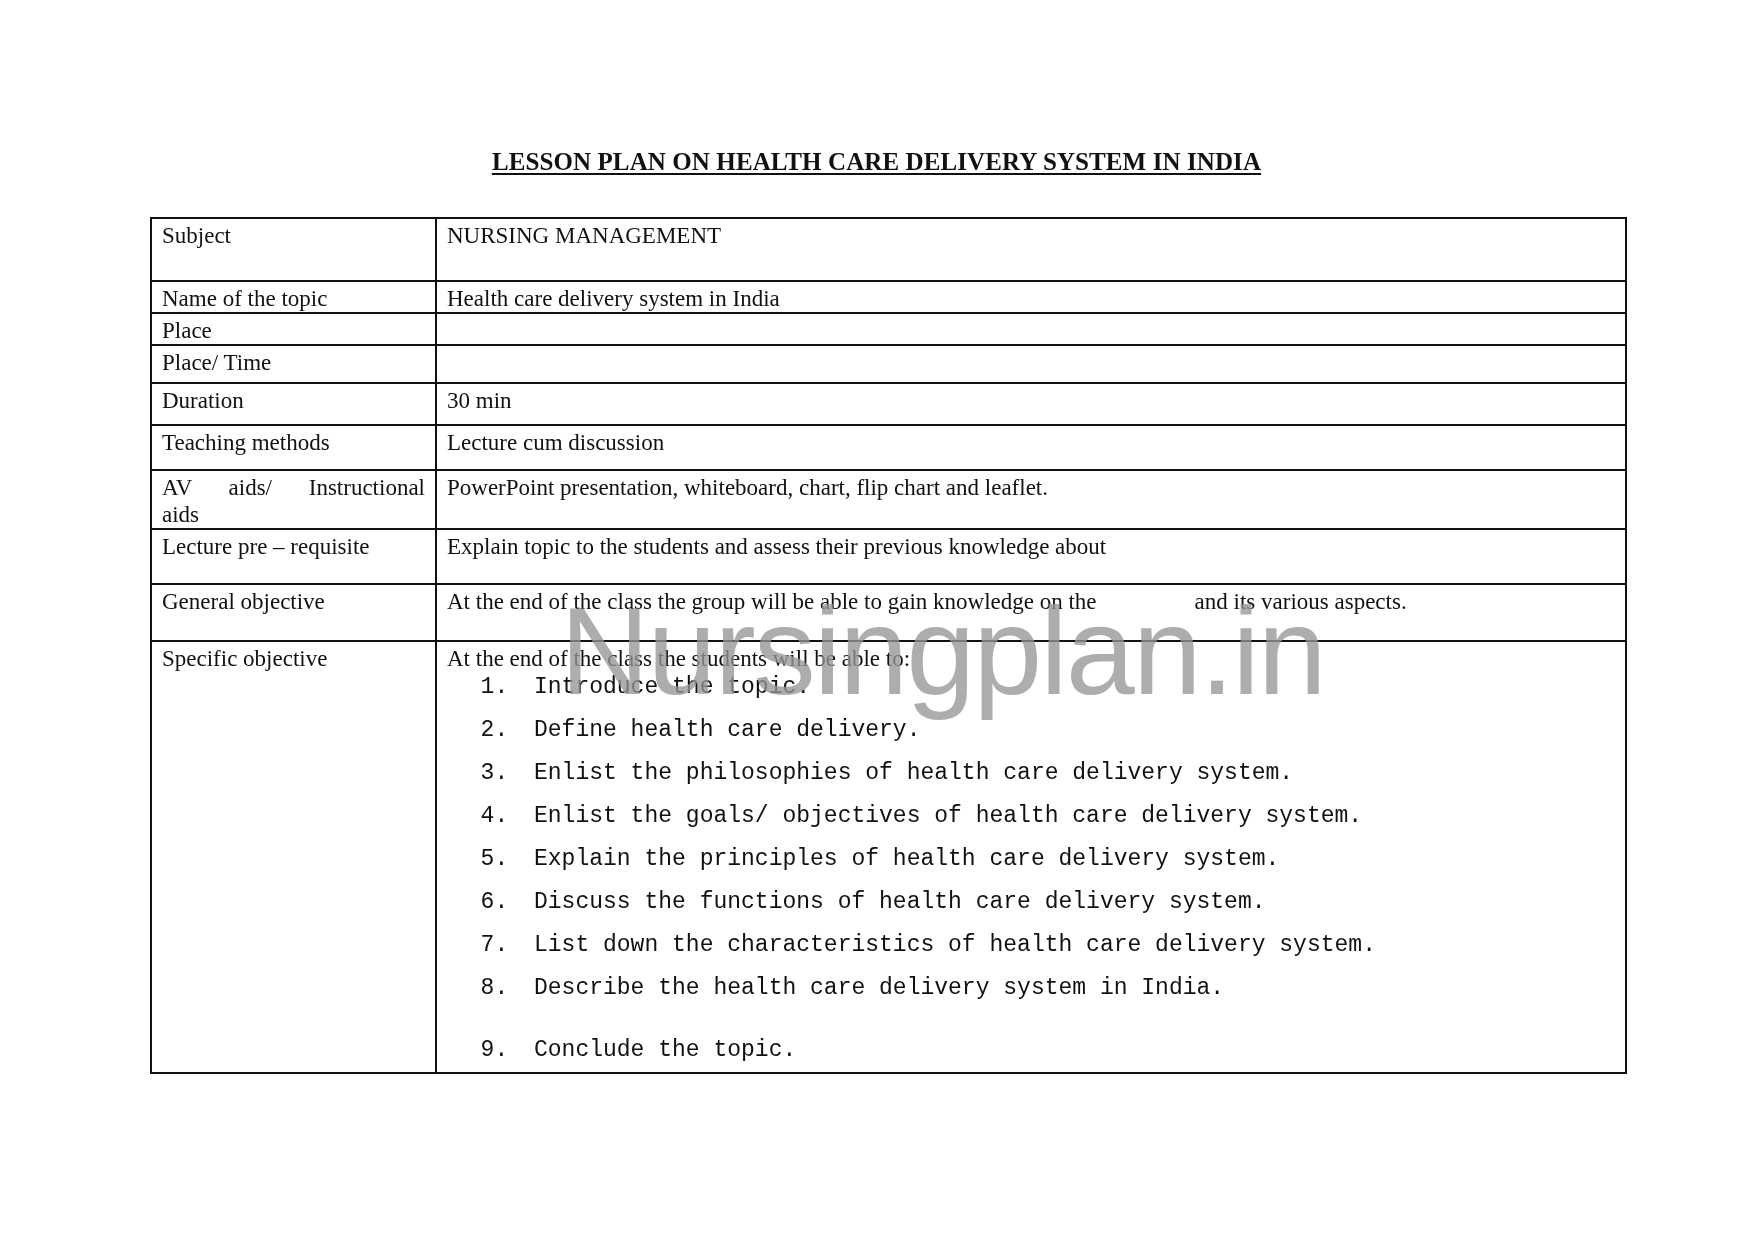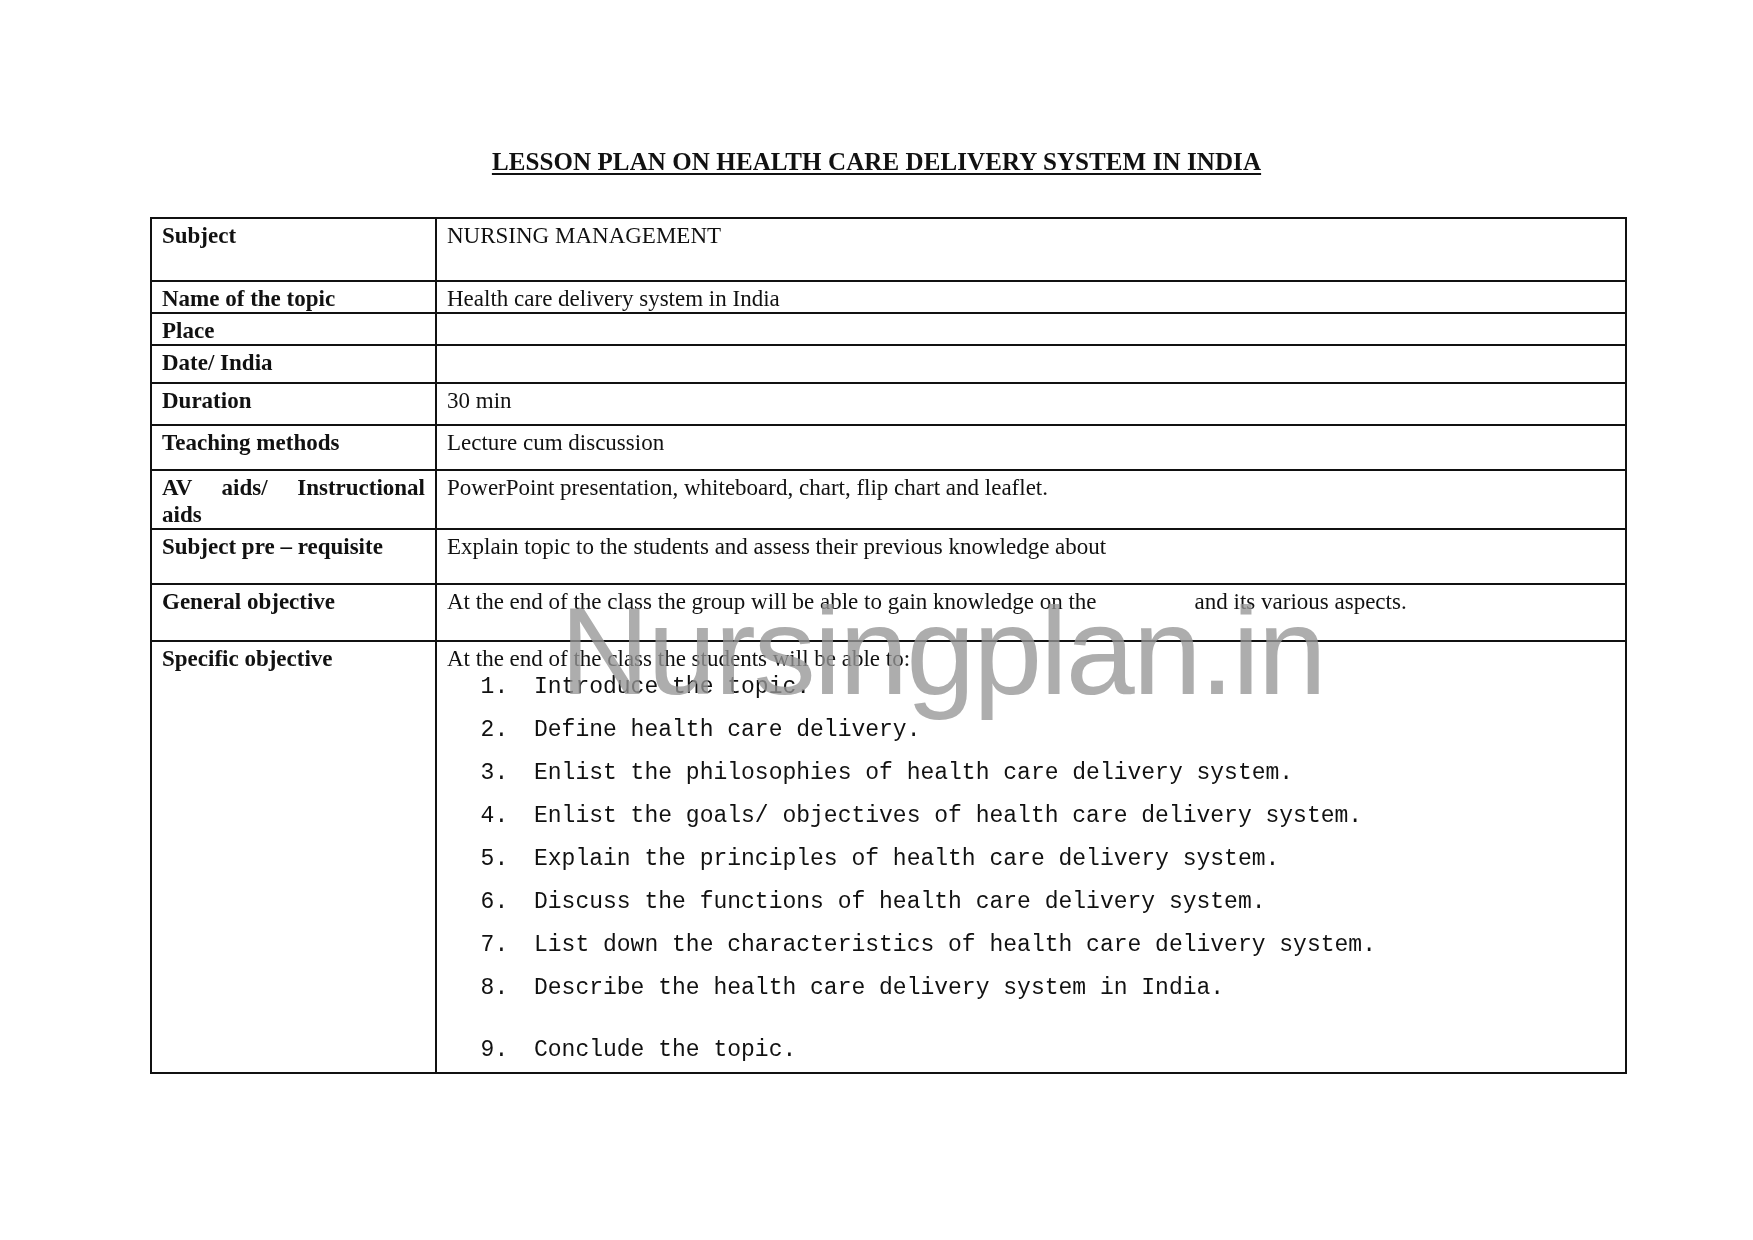--- a/index.html
+++ b/index.html
@@ -4,21 +4,21 @@
 <style>
   html, body { margin: 0; padding: 0; background: #ffffff; }
   body { width: 1753px; height: 1240px; position: relative; overflow: hidden;
          font-family: "Liberation Serif", "DejaVu Serif", serif; color: #111; }
   .title { position: absolute; left: 0; width: 1753px; top: 148px; text-align: center;
            font-weight: bold; font-size: 25px; text-decoration: underline; text-underline-offset: 3px;
            letter-spacing: 0.1px; }
   table.plan { position: absolute; left: 150px; top: 217px; width: 1477px; border-collapse: collapse;
                table-layout: fixed; font-size: 23px; }
   table.plan td { border: 2px solid #111; vertical-align: top; padding: 3px 10px 0 10px; line-height: 27px; }
-  td.label { width: 263px; font-weight: bold; margin-left: 31px; }
+  td.label { width: 263px; font-weight: normal; margin-left: 31px; }
   td.label.justify { text-align: justify; text-align-last: auto; }
   ol.objectives { margin: 2px 0 8px 0; padding-left: 75px; }
   ol.objectives li { padding-left: 12px; margin: 0 0 16px 0; line-height: 27px; font-family: Liberation Mono, monospace; }
   ol.objectives li:last-child { margin-bottom: 4px; margin-top: 35px; }
   .gap { display: inline-block; width: 98px; }
   .watermark { position: absolute; left: 560px; top: 589px; font-family: "Liberation Sans", "DejaVu Sans", sans-serif;
                font-size: 124px; color: rgba(150,150,150,0.78); letter-spacing: -2px; line-height: 1;
                pointer-events: none; white-space: nowrap; }
 </style>
 </head>
@@ -34,37 +34,37 @@
   </tr>
   <tr style="height:30px">
     <td class="label">Name of the topic</td>
     <td>Health care delivery system in India</td>
   </tr>
   <tr style="height:24px">
     <td class="label">Place</td>
     <td></td>
   </tr>
   <tr style="height:38px">
-    <td class="label">Date/ India</td>
+    <td class="label">Place/ Time</td>
     <td></td>
   </tr>
   <tr style="height:42px">
     <td class="label">Duration</td>
     <td>30 min</td>
   </tr>
   <tr style="height:45px">
     <td class="label">Teaching methods</td>
     <td>Lecture cum discussion</td>
   </tr>
   <tr style="height:58px">
     <td class="label justify" style="word-spacing:14px">AV aids/ Instructional aids</td>
     <td>PowerPoint presentation, whiteboard, chart, flip chart and leaflet.</td>
   </tr>
   <tr style="height:55px">
-    <td class="label">Subject pre – requisite</td>
+    <td class="label">Lecture pre – requisite</td>
     <td>Explain topic to the students and assess their previous knowledge about</td>
   </tr>
   <tr style="height:57px">
     <td class="label">General objective</td>
     <td><span>At the end of the class the group will be able to gain knowledge on the</span><span class="gap"></span><span>and its various aspects.</span></td>
   </tr>
   <tr style="height:418px">
     <td class="label">Specific objective</td>
     <td>
       <div>At the end of the class the students will be able to:</div>

